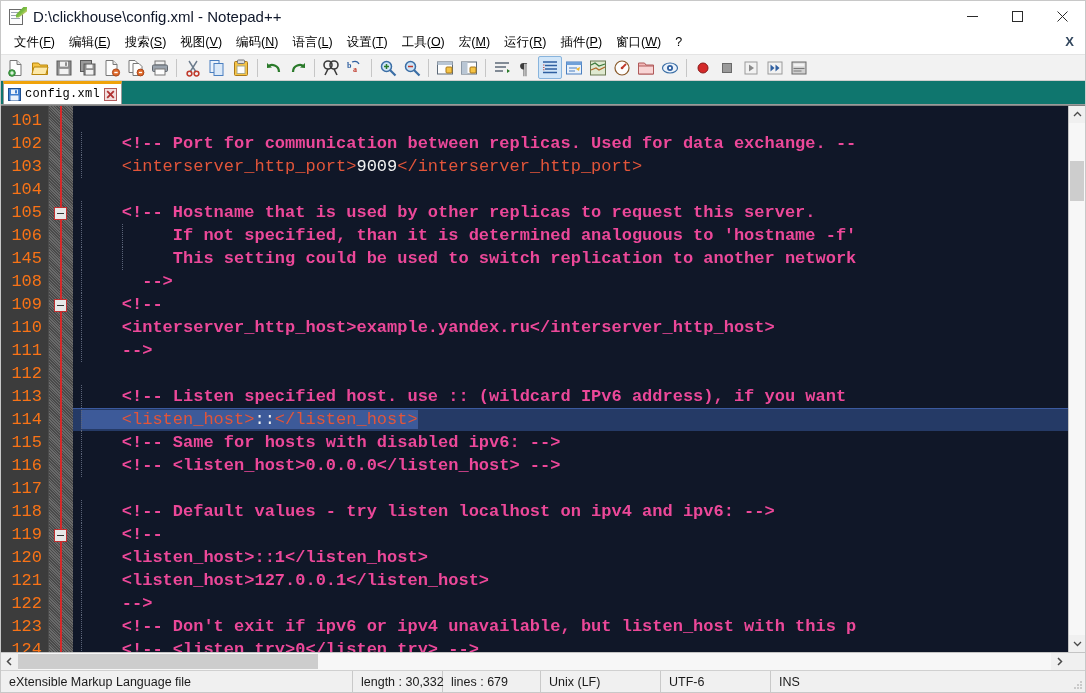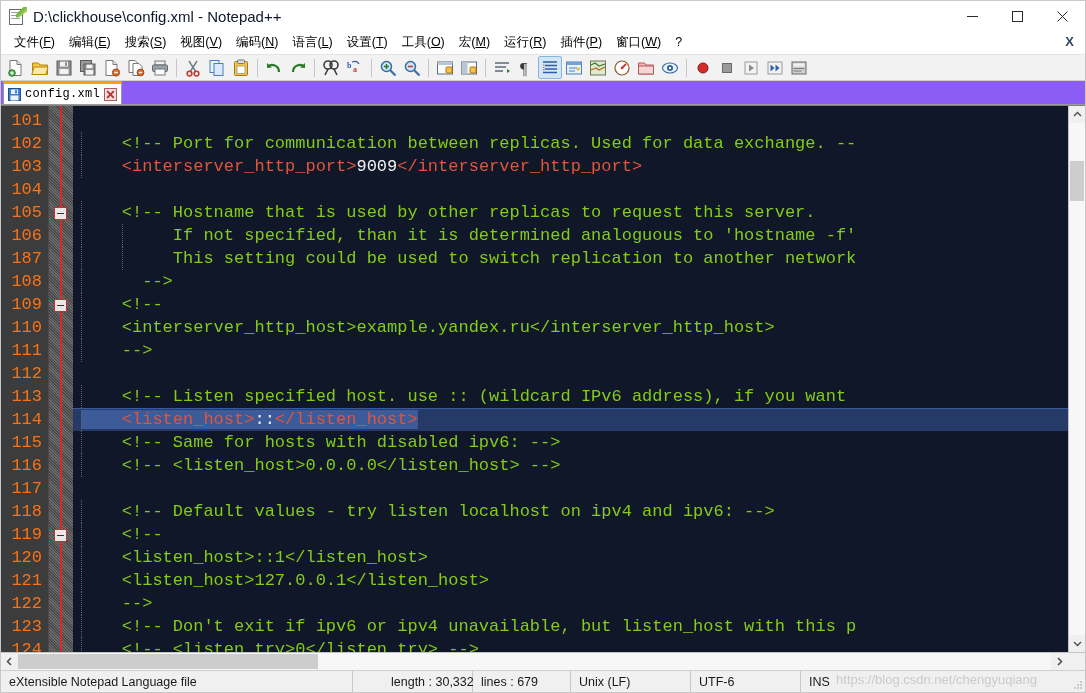--- a/index.html
+++ b/index.html
@@ -102,21 +102,21 @@
   }
   .tb-btn.active { background: #d2e6f8; border-color: #88b4dd; }
   .tb-sep {
     width: 1px; height: 18px; background: #c6c6c6;
     margin: 0 4px; flex: 0 0 auto;
   }
 
   
   .tabbar {
     height: 24px; min-height: 24px;
-    background: #8b5cf6;
+    background: #0f766e;
     border-bottom: 1px solid #9a9a9a;
     display: flex; align-items: flex-end;
     padding-left: 2px;
   }
   .tab {
     height: 23px;
     display: flex; align-items: center;
     background: #ffffff;
     border: 1px solid #9a9a9a;
     border-bottom: none;
@@ -202,21 +202,21 @@
     white-space: pre;
     position: relative;
   }
   .code-line.current {
     background: #253a66;
   }
   .code-line.current::after {
     content:""; position:absolute; left:0; right:0; top:0; height:1px;
     background:#3b5aa0;
   }
-  .tok-comment { color: #84cc16; }
+  .tok-comment { color: #ec4899; font-weight: bold; }
   .tok-tag     { color: #e2553a; }
   .tok-text    { color: #f2f2f2; }
   .tok-sel     { background: #3d5a99; }
   .indent-guide {
     position: absolute;
     top: 0; bottom: 0; width: 1px;
     background: repeating-linear-gradient(to bottom, #5b6478 0 1px, transparent 1px 2px);
   }
 
   
@@ -268,21 +268,21 @@
     position: relative;
   }
   .sb-cell {
     height: 22px; display: flex; align-items: center;
     padding: 0 8px;
     border-right: 1px solid #c9c9c9;
     white-space: nowrap;
   }
   .sb-cell.first { border-left: none; }
   .sb-doctype { width: 352px; }
-  .sb-len     { width: 90px; margin-left: 30px; }
+  .sb-len     { width: 90px; }
   .sb-lines   { width: 98px; }
   .sb-pos     { width: 268px; }
   .sb-eol     { width: 120px; }
   .sb-enc     { width: 110px; }
   .sb-ins     { width: 44px; border-right: none; }
   .sb-grip {
     position: absolute; right: 2px; bottom: 2px;
     width: 12px; height: 12px;
   }
   .watermark {
@@ -586,21 +586,21 @@
 
   <div class="editor-wrap">
     <div class="editor-scroll-area">
       <div class="gutter" id="gutter">
           <div class="ln">101</div>
           <div class="ln">102</div>
           <div class="ln">103</div>
           <div class="ln">104</div>
           <div class="ln">105</div>
           <div class="ln">106</div>
-          <div class="ln">187</div>
+          <div class="ln">145</div>
           <div class="ln">108</div>
           <div class="ln">109</div>
           <div class="ln">110</div>
           <div class="ln">111</div>
           <div class="ln">112</div>
           <div class="ln">113</div>
           <div class="ln">114</div>
           <div class="ln">115</div>
           <div class="ln">116</div>
           <div class="ln">117</div>
@@ -674,27 +674,26 @@
     </div>
     <div class="hsb-arrow">
       <svg width="9" height="9" viewBox="0 0 9 9">
         <polyline points="3,1 6.5,4.5 3,8" fill="none" stroke="#4a4a4a" stroke-width="1.5"></polyline>
         </svg>
     </div>
     <div class="hsb-corner"></div>
   </div>
 
   <div class="statusbar">
-    <div class="sb-cell first sb-doctype">eXtensible Notepad Language file</div>
+    <div class="sb-cell first sb-doctype">eXtensible Markup Language file</div>
     <div class="sb-cell sb-len">length : 30,332</div>
     <div class="sb-cell sb-lines">lines : 679</div>
     <div class="sb-cell sb-eol">Unix (LF)</div>
     <div class="sb-cell sb-enc">UTF-6</div>
     <div class="sb-cell sb-ins">INS</div>
-    <div class="watermark">https://blog.csdn.net/chengyuqiang</div>
     <svg class="sb-grip" viewBox="0 0 12 12">
       <circle cx="10" cy="10" r="0.8" fill="#9a9a9a"></circle>
         <circle cx="7" cy="10" r="0.8" fill="#9a9a9a"></circle>
       <circle cx="4" cy="10" r="0.8" fill="#9a9a9a"></circle>
         <circle cx="10" cy="7" r="0.8" fill="#9a9a9a"></circle>
       <circle cx="7" cy="7" r="0.8" fill="#9a9a9a"></circle>
         <circle cx="10" cy="4" r="0.8" fill="#9a9a9a"></circle>
     </svg>
   </div>
 </div>

